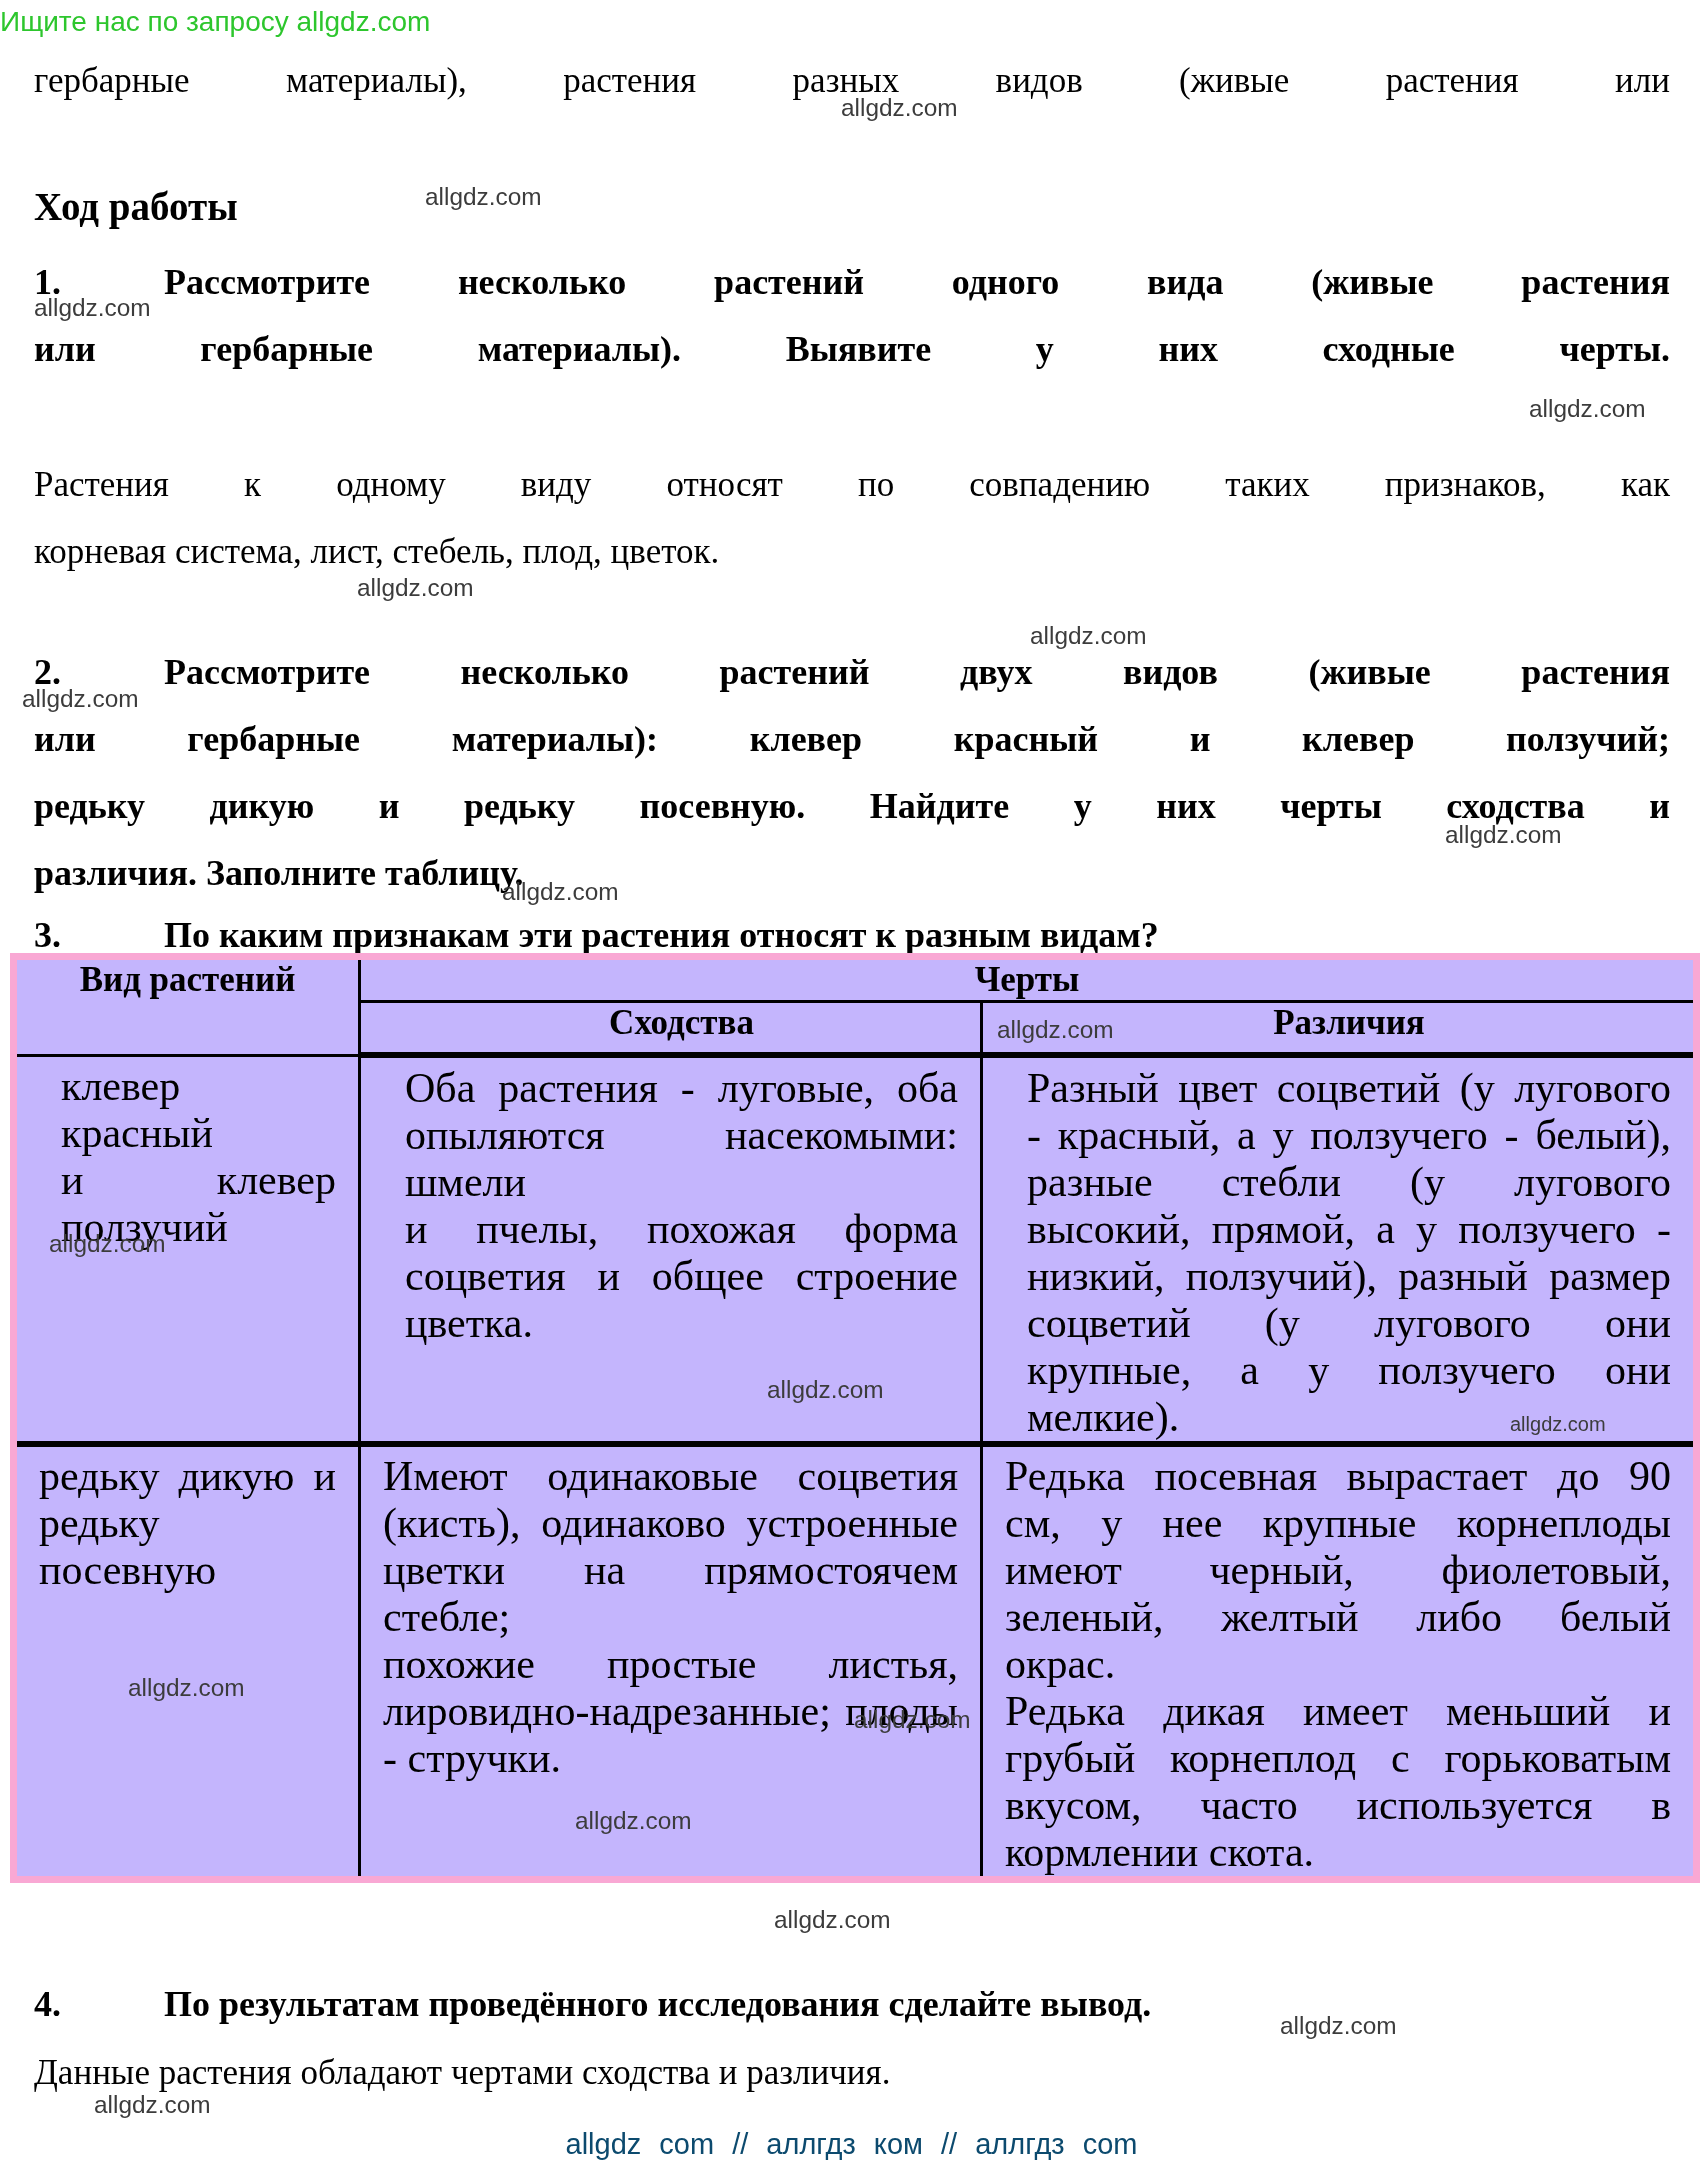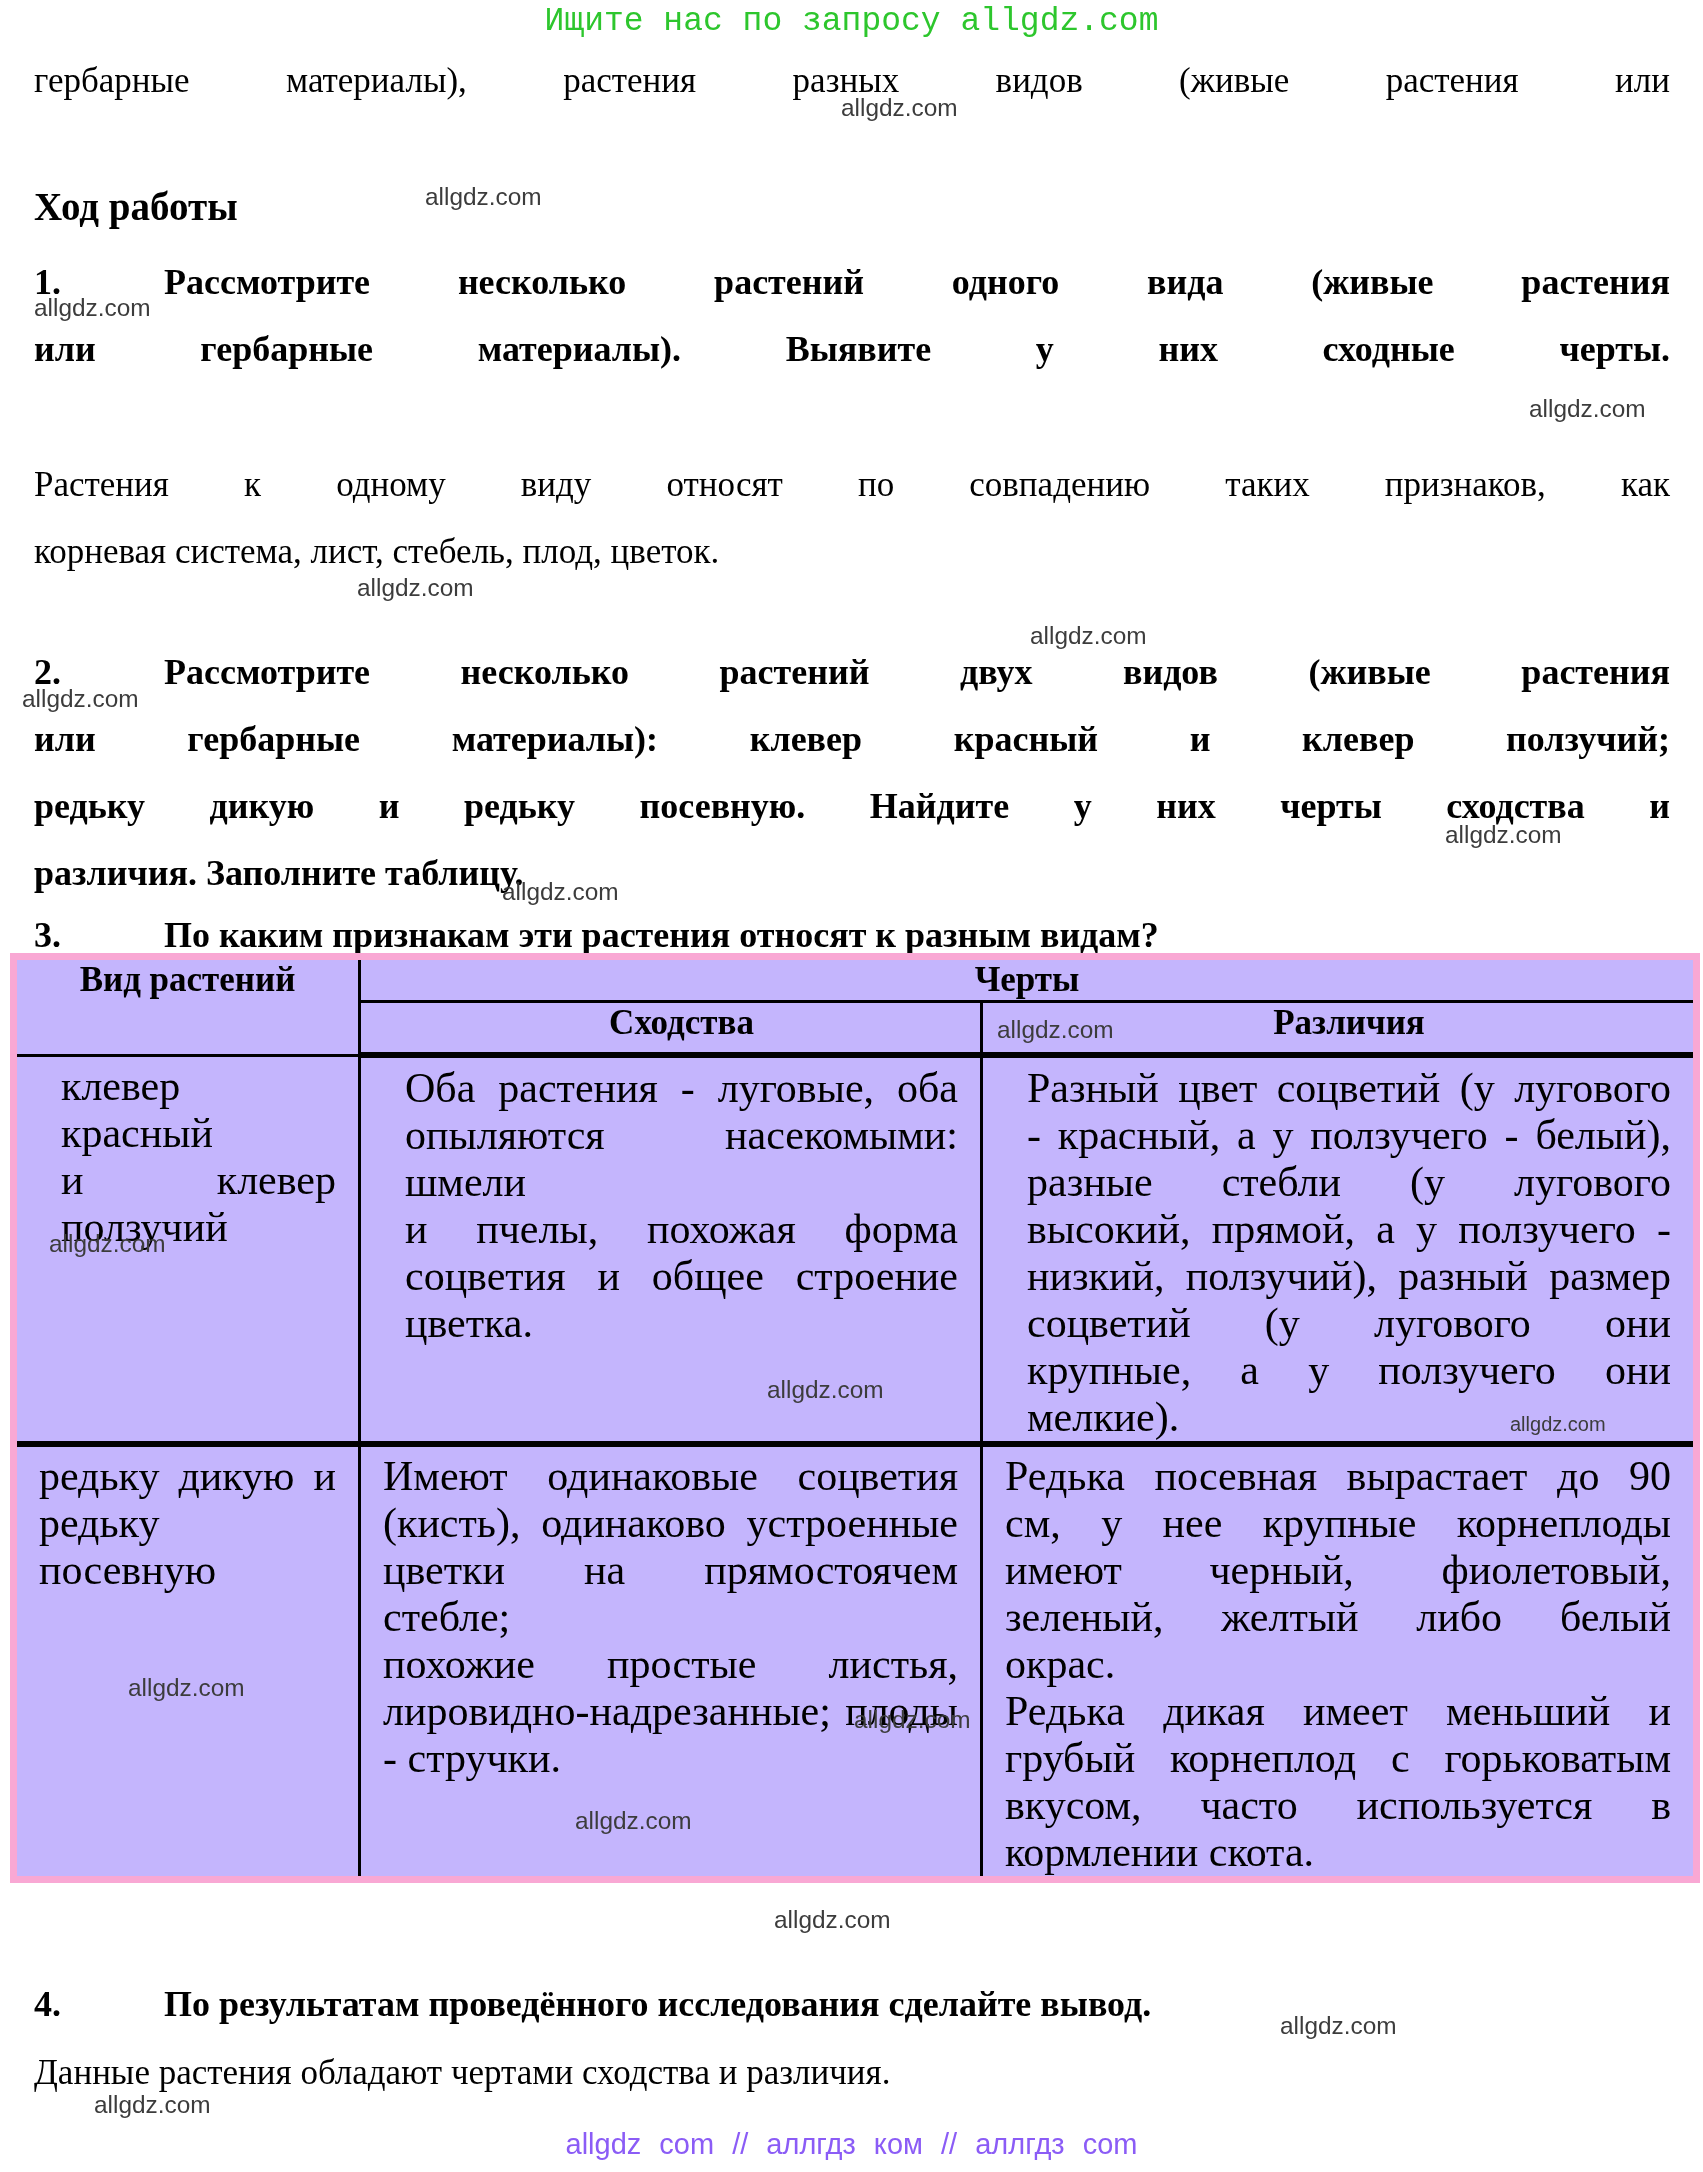--- a/index.html
+++ b/index.html
@@ -1,22 +1,22 @@
 <!DOCTYPE html>
 <html style="font-size:13.5px"><head>
 <meta charset="utf-8">
 <style>
   html,body{margin:0;padding:0;background:#ffffff;}
   .page{
     position:relative;width:1703px;height:2172px;background:#ffffff;
     font-family:"Liberation Serif",serif;color:#000;overflow:hidden;
   }
   .promo{
-    position:absolute;top:5px;left:0;width:100%;text-align:center;
-    font-family:Liberation Mono, monospace;font-size:33px;line-height:34px;
+    position:absolute;top:5px;left:0;width:100%;
+    font-family:Liberation Sans, sans-serif;font-size:28px;line-height:34px;
   }
   .para{position:absolute;left:34px;width:1636px;}
   .line{font-size:35px;line-height:67px;white-space:normal;}
   .hd .line{font-weight:bold;font-size:36px;}
   .jl{text-align:justify;text-align-last:justify;}
   .ll{text-align:left;text-align-last:left;}
   .num{display:inline-block;width:130px;}
   .hod{position:absolute;left:34px;top:182px;font-size:39px;font-weight:bold;line-height:50px;}
   .wm{
     position:absolute;font-family:"Liberation Sans",sans-serif;
@@ -155,21 +155,21 @@
     </table>
 
   <div class="para hd" style="top:1971px">
     <div class="line ll"><span class="num">4.</span><span>По результатам проведённого исследования сделайте вывод.</span></div>
   </div>
 
   <div class="para" style="top:2039px">
     <div class="line ll">Данные растения обладают чертами сходства и различия.</div>
   </div>
 
-  <div class="footerline" style="color:#8b5cf6">allgdz com // аллгдз ком // аллгдз com</div>
+  <div class="footerline" style="color:#0c4a6e">allgdz com // аллгдз ком // аллгдз com</div>
 
   <span class="wm" style="left:841px;top:94px">allgdz.com</span>
   <span class="wm" style="left:425px;top:183px">allgdz.com</span>
   <span class="wm" style="left:34px;top:294px">allgdz.com</span>
   <span class="wm" style="left:1529px;top:395px">allgdz.com</span>
   <span class="wm" style="left:357px;top:574px">allgdz.com</span>
   <span class="wm" style="left:1030px;top:622px">allgdz.com</span>
   <span class="wm" style="left:22px;top:685px">allgdz.com</span>
   <span class="wm" style="left:1445px;top:821px">allgdz.com</span>
   <span class="wm" style="left:502px;top:878px">allgdz.com</span>

